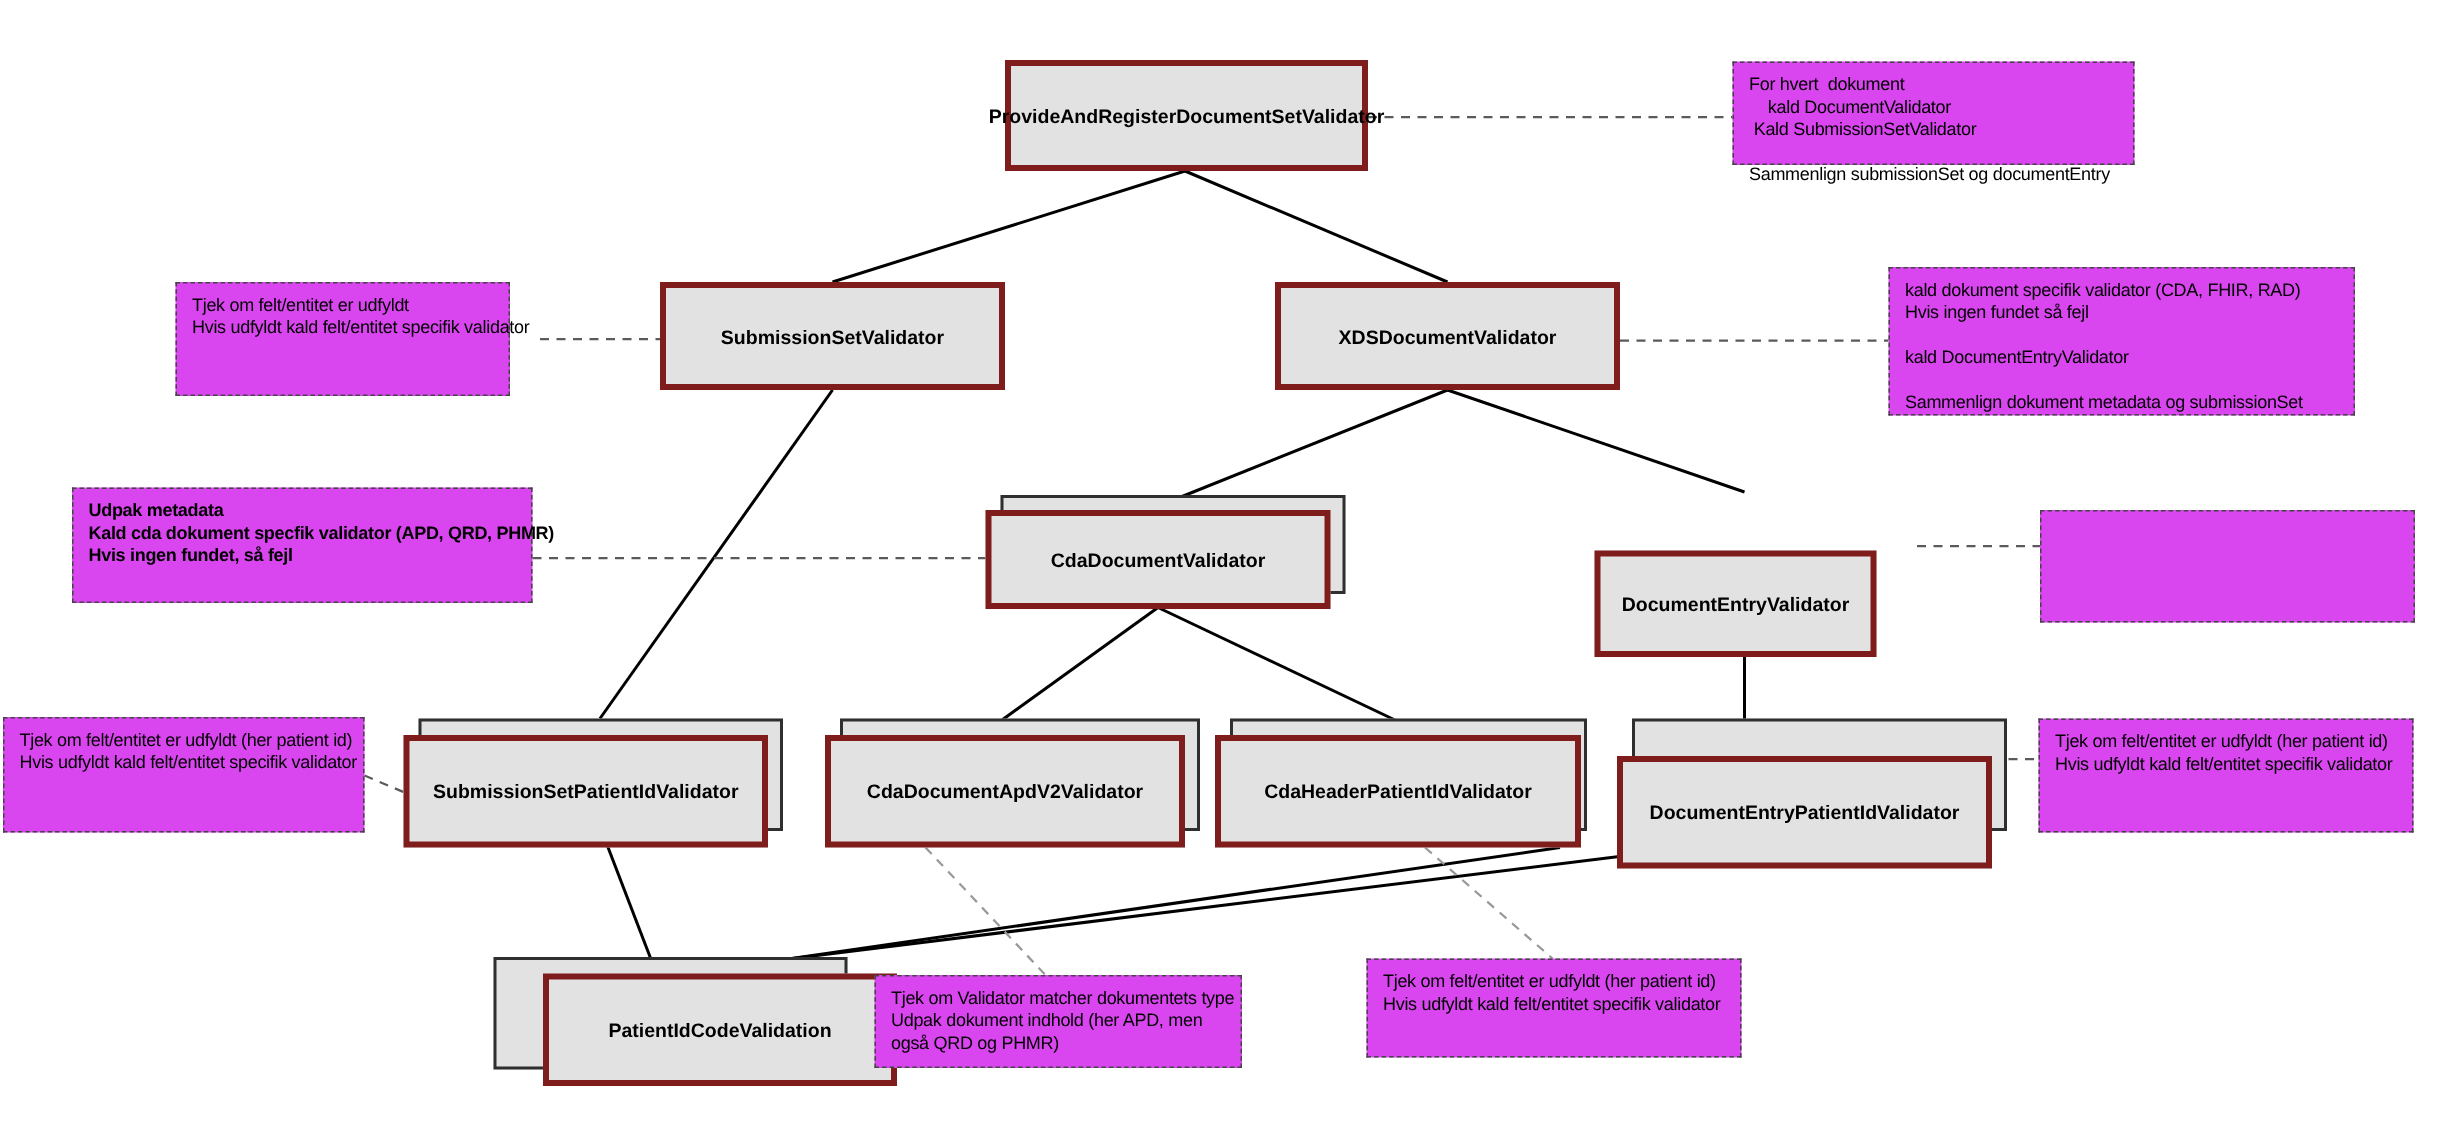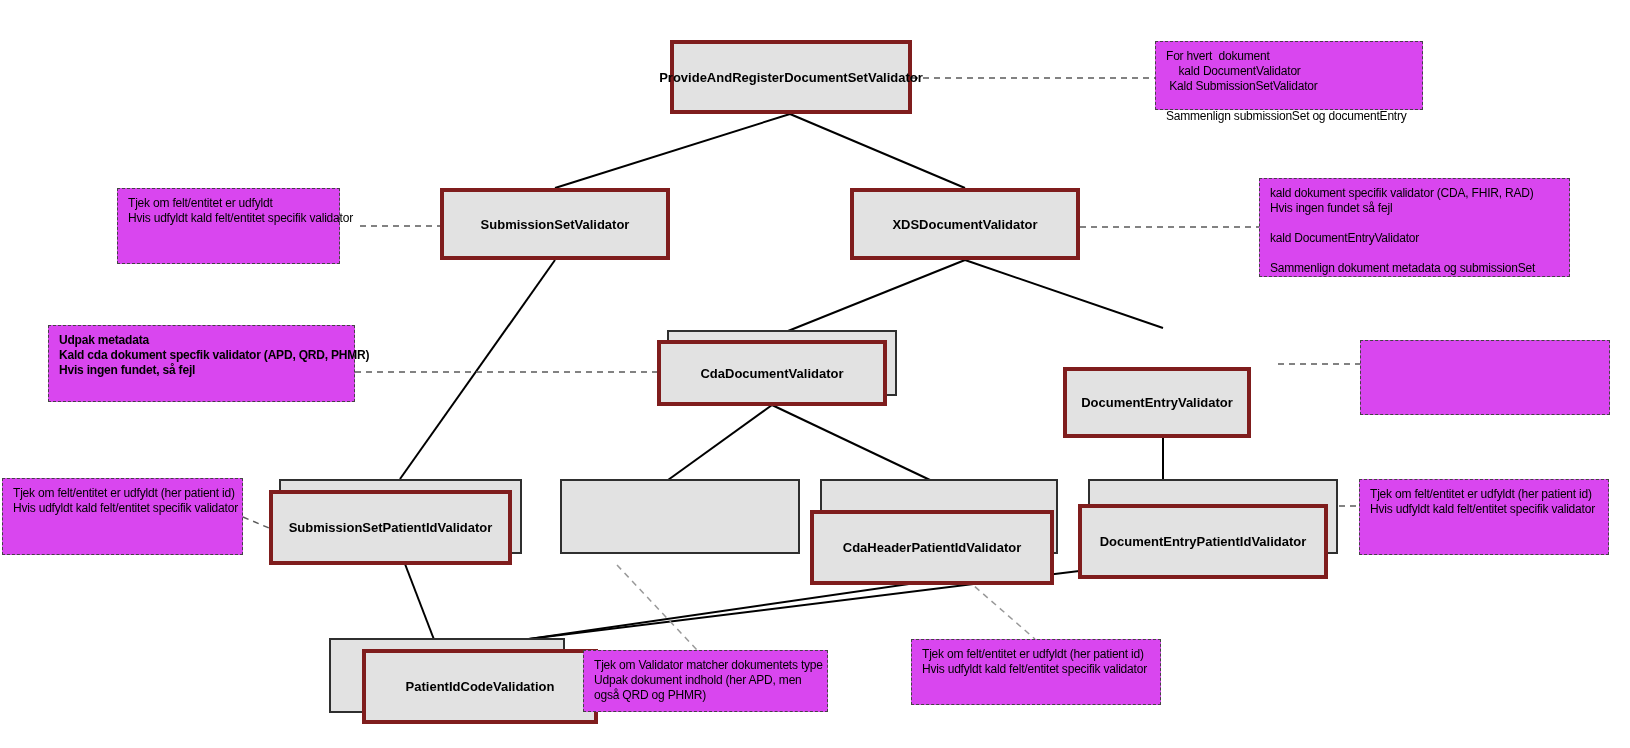--- a/index.html
+++ b/index.html
@@ -114,22 +114,25 @@
 
   <div class="note" style="left:2px;top:478px;width:241px;height:77px;">
     <div class="nline">Tjek om felt/entitet er udfyldt (her patient id)</div>
     <div class="nline">Hvis udfyldt kald felt/entitet specifik validator</div>
   </div>
   <div class="node-back" style="left:279px;top:479px;width:243px;height:75px;"></div>
   <div class="node" style="left:269px;top:490px;width:243px;height:75px;">
     <span>SubmissionSetPatientIdValidator</span>
   </div>
   <div class="node-back" style="left:560px;top:479px;width:240px;height:75px;"></div>
+  <div class="node" style="left:550px;top:490px;width:240px;height:75px;">
+    <span>CdaDocumentApdV2Validator</span>
+  </div>
   <div class="node-back" style="left:820px;top:479px;width:238px;height:75px;"></div>
-  <div class="node" style="left:810px;top:490px;width:244px;height:75px;margin-top:20px;">
+  <div class="node" style="left:810px;top:490px;width:244px;height:75px;">
     <span>CdaHeaderPatientIdValidator</span>
   </div>
   <div class="node-back" style="left:1088px;top:479px;width:250px;height:75px;"></div>
   <div class="node" style="left:1078px;top:504px;width:250px;height:75px;">
     <span>DocumentEntryPatientIdValidator</span>
   </div>
   <div class="note" style="left:1359px;top:479px;width:250px;height:76px;">
     <div class="nline">Tjek om felt/entitet er udfyldt (her patient id)</div>
     <div class="nline">Hvis udfyldt kald felt/entitet specifik validator</div>
   </div>

